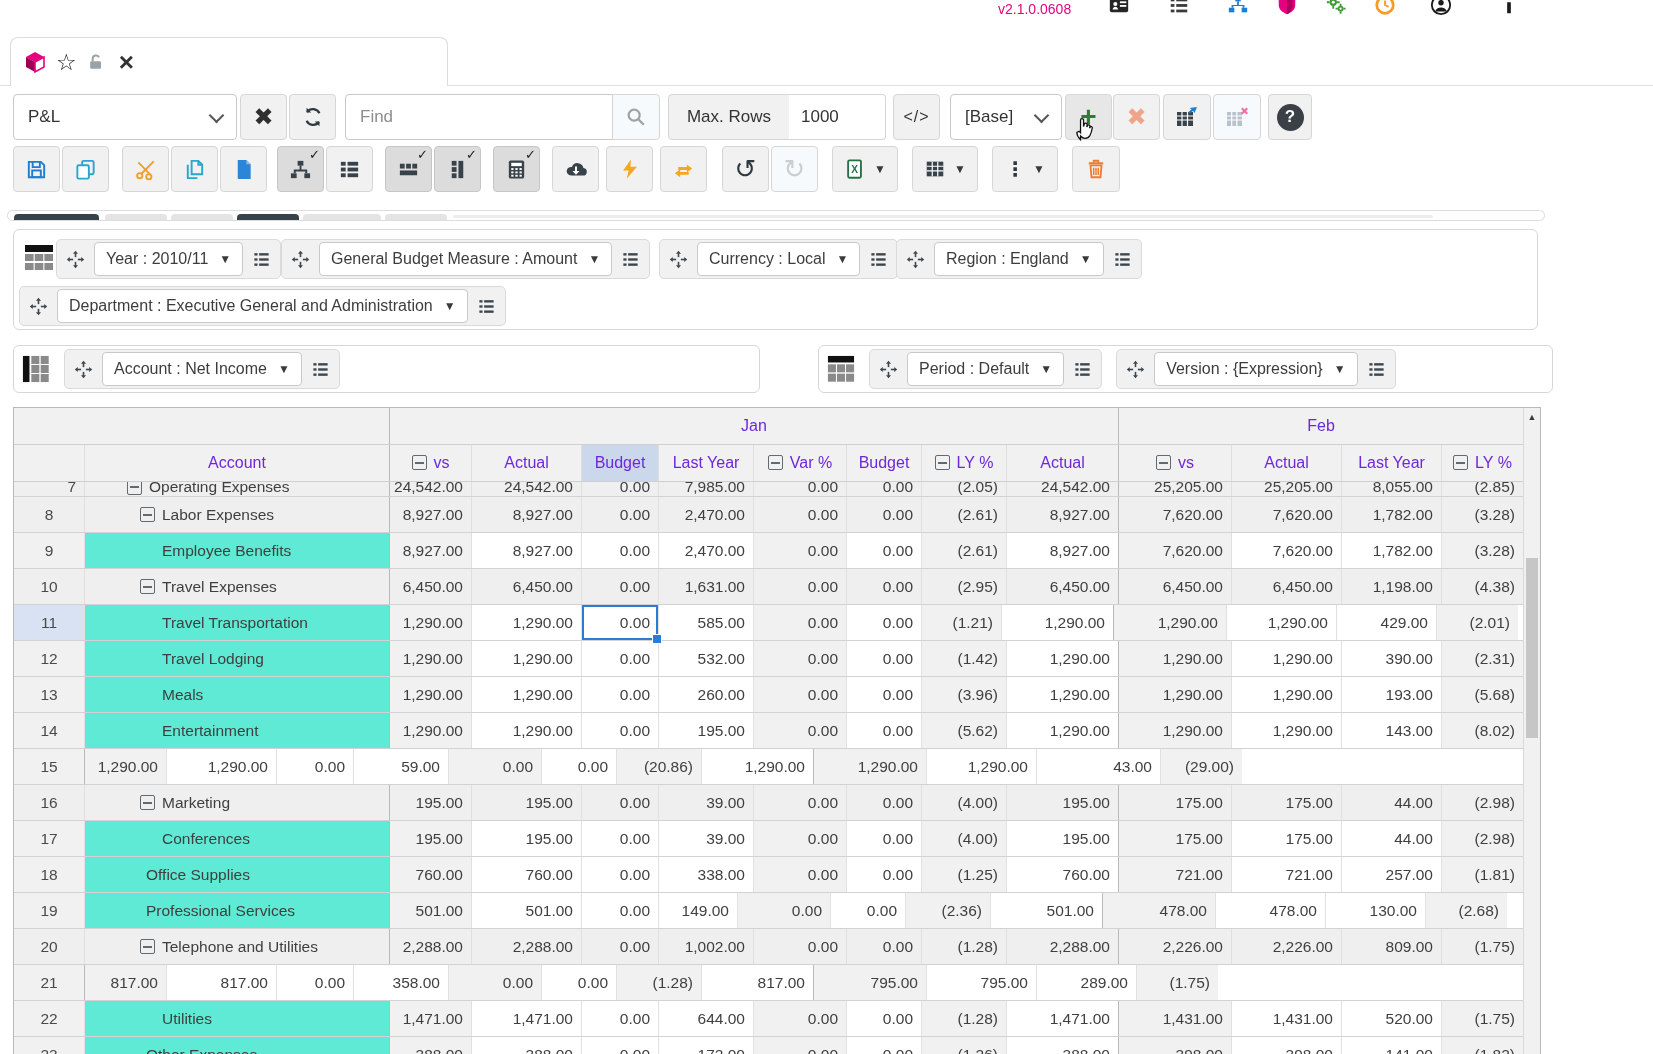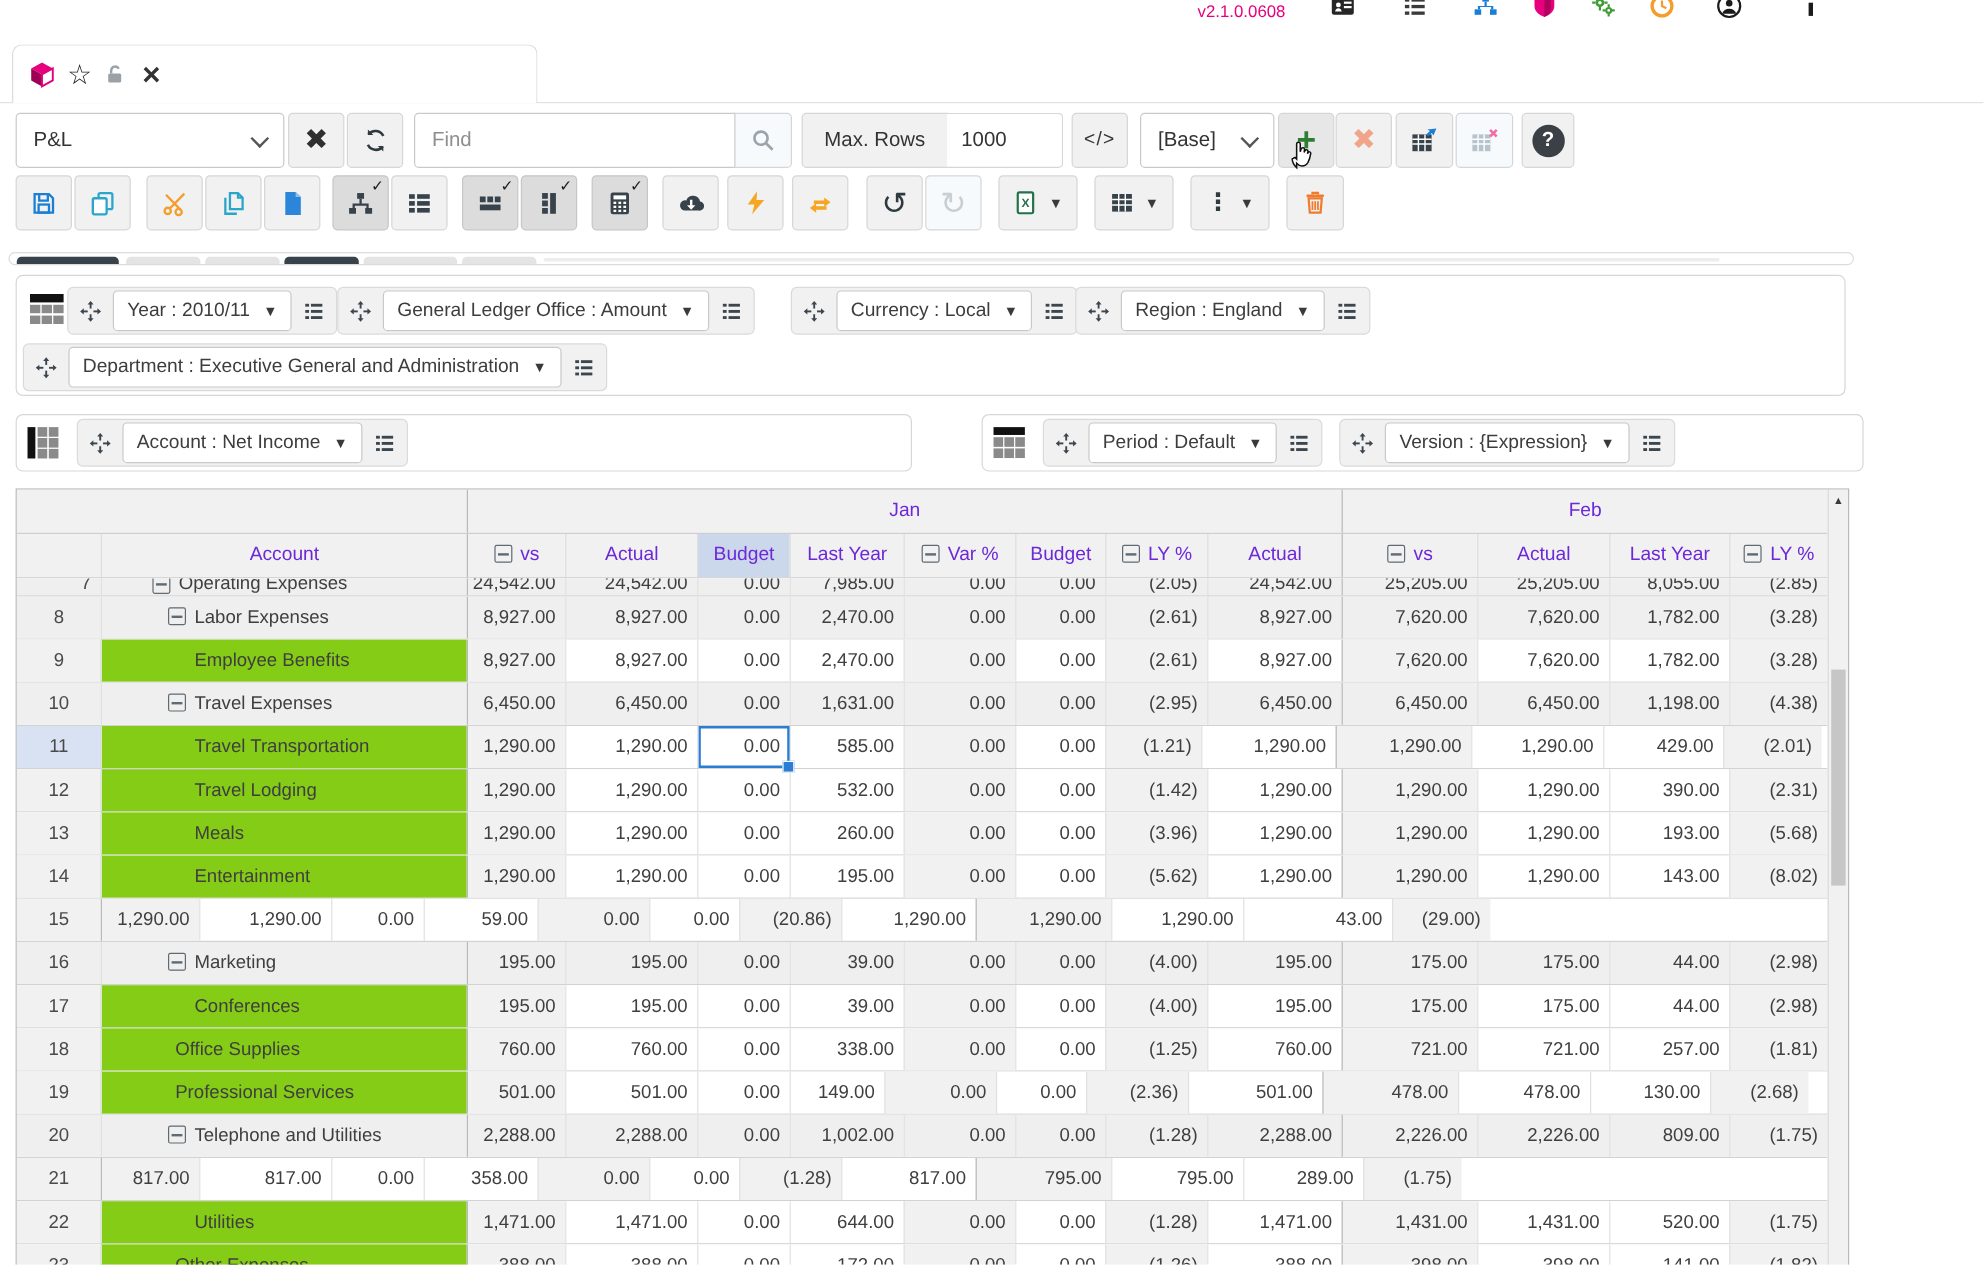--- a/index.html
+++ b/index.html
@@ -56,21 +56,21 @@
   .grid{position:absolute;left:13px;top:407px;width:1526px;height:647px;border:1px solid #b9b9b9;background:#fff;overflow:hidden;box-sizing:content-box;}
   .hgrow{display:flex;height:36px;background:#f1f1f1;border-bottom:1px solid #cfcfcf;width:1509px;}
   .hcell{box-sizing:border-box;line-height:35px;text-align:center;color:#6d28d9;font-size:16px;border-left:1px solid #dedede;overflow:hidden;white-space:nowrap;}
   .hcell.first{border-left:none;}
   .hcell.hsel{background:#cbd7ea;}
   .gb{border-left:1px solid #b9b9b9 !important;}
   .grow{display:flex;height:36px;border-bottom:1px solid #d2d2d2;background:#fff;width:1509px;box-sizing:border-box;}
   .cell{box-sizing:border-box;border-left:1px solid #e0e0e0;font-size:15.5px;color:#3f3f3f;line-height:35px;padding-right:8px;text-align:right;overflow:hidden;white-space:nowrap;}
   .c-num{background:#f1f1f1;text-align:center;padding-right:0;color:#4a4a4a;border-left:none;}
   .c-numsel{background:#d8e2f3;}
-  .c-acct{background:#84cc16;text-align:left;display:flex;align-items:center;}
+  .c-acct{background:#5eead4;text-align:left;display:flex;align-items:center;}
   .c-ro{background:#f1f1f1;}
   .g .cell{background:#efefef;}
   .c-sel{position:relative;box-shadow:inset 0 0 0 2px #2b7cd3;background:#fff !important;overflow:visible;z-index:2;}
   .handle{position:absolute;right:-4px;bottom:-4px;width:8px;height:8px;background:#2b7cd3;border:1.5px solid #fff;z-index:3;}
   .cbox{display:inline-block;width:13px;height:13px;border:1.5px solid #5f6a72;border-radius:2px;position:relative;margin-right:7px;flex:none;vertical-align:-2px;}
   .cbox::after{content:"";position:absolute;left:2px;right:2px;top:50%;height:2px;margin-top:-1px;background:#5f6a72;}
   .lv-g1{}
   .lv-g2{padding-left:55px;}
   .lv-leaf2{padding-left:61px;}
   .lv-leaf3{padding-left:77px;}
@@ -415,21 +415,21 @@
           <svg width="19" height="19" viewBox="0 0 24 24">
             <g fill="#3c464e">
               <rect x="11" y="4" width="2" height="5"></rect>
               <rect x="11" y="15" width="2" height="5"></rect>
               <rect x="4" y="11" width="5" height="2"></rect>
               <rect x="15" y="11" width="5" height="2"></rect>
               <path d="M12 1l3.2 3.8H8.8zM12 23l-3.2-3.8h6.4zM1 12l3.8-3.2v6.4zM23 12l-3.8 3.2V8.8z"></path>
             </g>
           </svg>
           <div class="dd">
-            <span>General Ledger Office : Amount</span>
+            <span>General Budget Measure : Amount</span>
             <span class="caret">▼</span>
           </div>
           <svg width="19" height="19" viewBox="0 0 24 24">
             <g fill="#3c464e">
               <rect x="3" y="4" width="4" height="3"></rect>
               <rect x="9" y="4" width="12" height="3"></rect>
               <rect x="3" y="10.5" width="4" height="3"></rect>
               <rect x="9" y="10.5" width="12" height="3"></rect>
               <rect x="3" y="17" width="4" height="3"></rect>
               <rect x="9" y="17" width="12" height="3"></rect>

